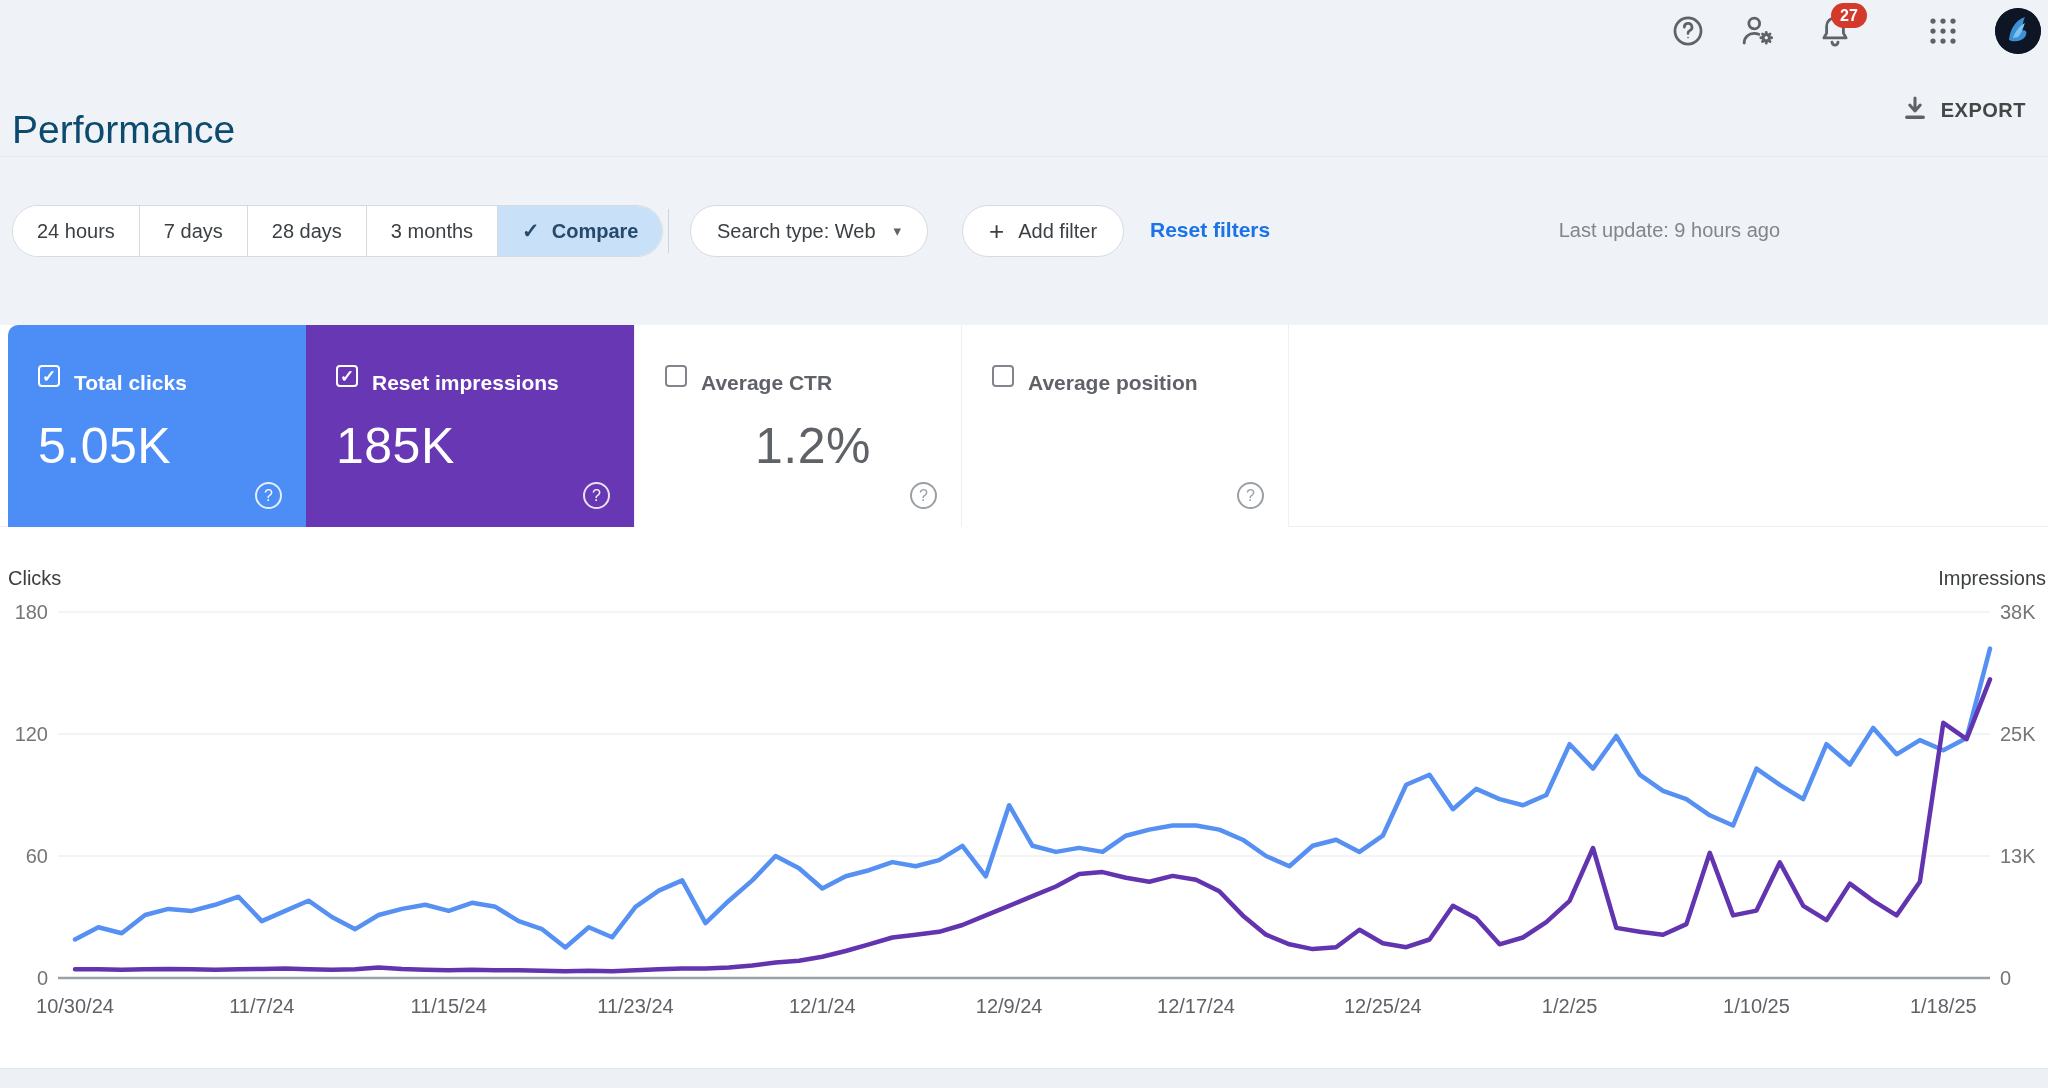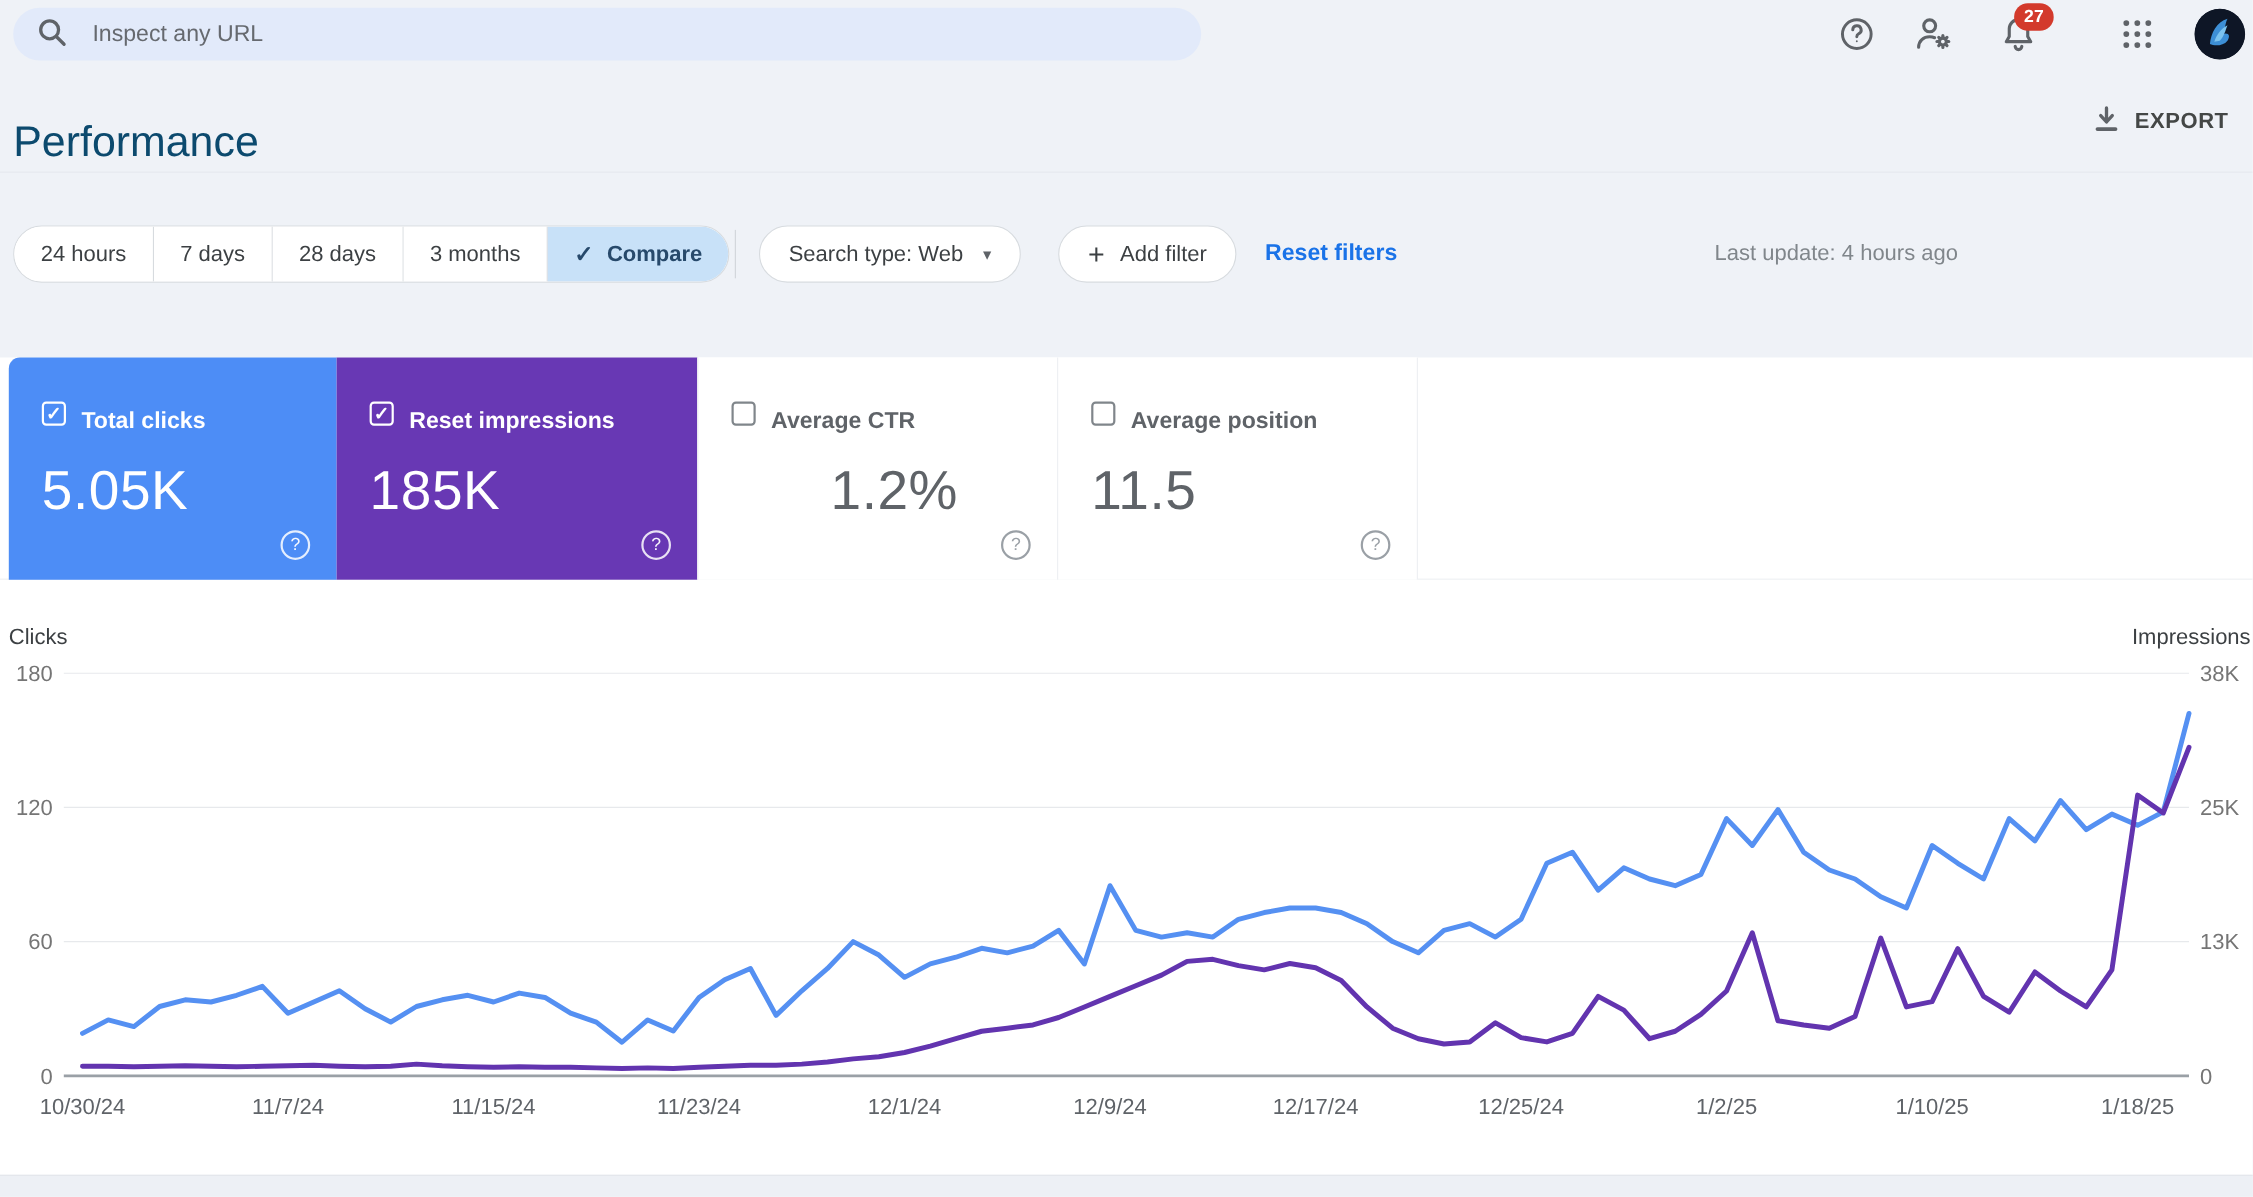--- a/index.html
+++ b/index.html
@@ -66,29 +66,20 @@
   .axis-title { font-size:20px; fill:#3c4043; }
   .tick-label { font-size:20px; fill:#757575; }
   .x-label { font-size:20px; fill:#5f6368; }
 
   .bottom-strip { position:absolute; left:0; top:1068px; width:2048px; height:20px; background:#edf0f5; border-top:1px solid #e3e6eb; }
 </style>
 </head>
 <body>
 
 <div class="topbar">
-  <div class="search-pill">
-    <span>
-      <svg width="30" height="30" viewBox="0 0 24 24" fill="none" stroke="#5f6368" stroke-width="2.4" stroke-linecap="round">
-        <circle cx="10.5" cy="10.5" r="6.5"></circle>
-          <line x1="15.5" y1="15.5" x2="21" y2="21"></line>
-      </svg>
-    </span>
-    <input class="search-input" type="text" placeholder="Inspect any URL" style="">
-  </div>
 
   <div class="icon-btn" style="left:1664px">
     <svg width="34" height="34" viewBox="0 0 24 24" fill="none" stroke="#5f6368" stroke-width="1.9">
       <circle cx="12" cy="12" r="9.2"></circle>
       <path d="M9.4 9.3a2.7 2.7 0 1 1 3.7 2.5c-.8.35-1.1.9-1.1 1.9" stroke-linecap="round"></path>
       <circle cx="12" cy="16.6" r="0.6" fill="#5f6368" stroke="none"></circle>
     </svg>
   </div>
 
   <div class="icon-btn" style="left:1734px">
@@ -162,21 +153,21 @@
     <span>Search type: Web</span>
     <span class="dd-arrow">▾</span>
   </div>
 
   <div class="pill-btn pill-add-filter">
     <span class="plus-glyph">+</span>
     <span>Add filter</span>
   </div>
 
   <div class="reset-link">Reset filters</div>
-  <div class="last-update">Last update: 4 hours ago</div>
+  <div class="last-update">Last update: 9 hours ago</div>
 </div>
 
 <div class="panel">
 
   <div class="cards">
     <div class="card card-clicks">
       <div class="card-head">
         <span class="cbox on">✓</span>
         <span class="card-label">Total clicks</span>
       </div>
@@ -200,21 +191,20 @@
       </div>
       <div class="card-value">1.2%</div>
       <div class="q-circle q-gray">?</div>
     </div>
 
     <div class="card card-position">
       <div class="card-head">
         <span class="cbox off"></span>
         <span class="card-label">Average position</span>
       </div>
-      <div class="card-value">11.5</div>
       <div class="q-circle q-gray">?</div>
     </div>
   </div>
 
   <div class="chart-wrap">
     <svg id="chart" width="2048" height="500" viewBox="0 0 2048 500">
         <text x="8" y="30" class="axis-title" text-anchor="start">Clicks</text>
         <text x="2046" y="30" class="axis-title" text-anchor="end">Impressions</text>
         <line x1="58" y1="57" x2="1990" y2="57" stroke="#e7e9ec" stroke-width="1"></line>
         <text x="48" y="64" class="tick-label" text-anchor="end">180</text>

